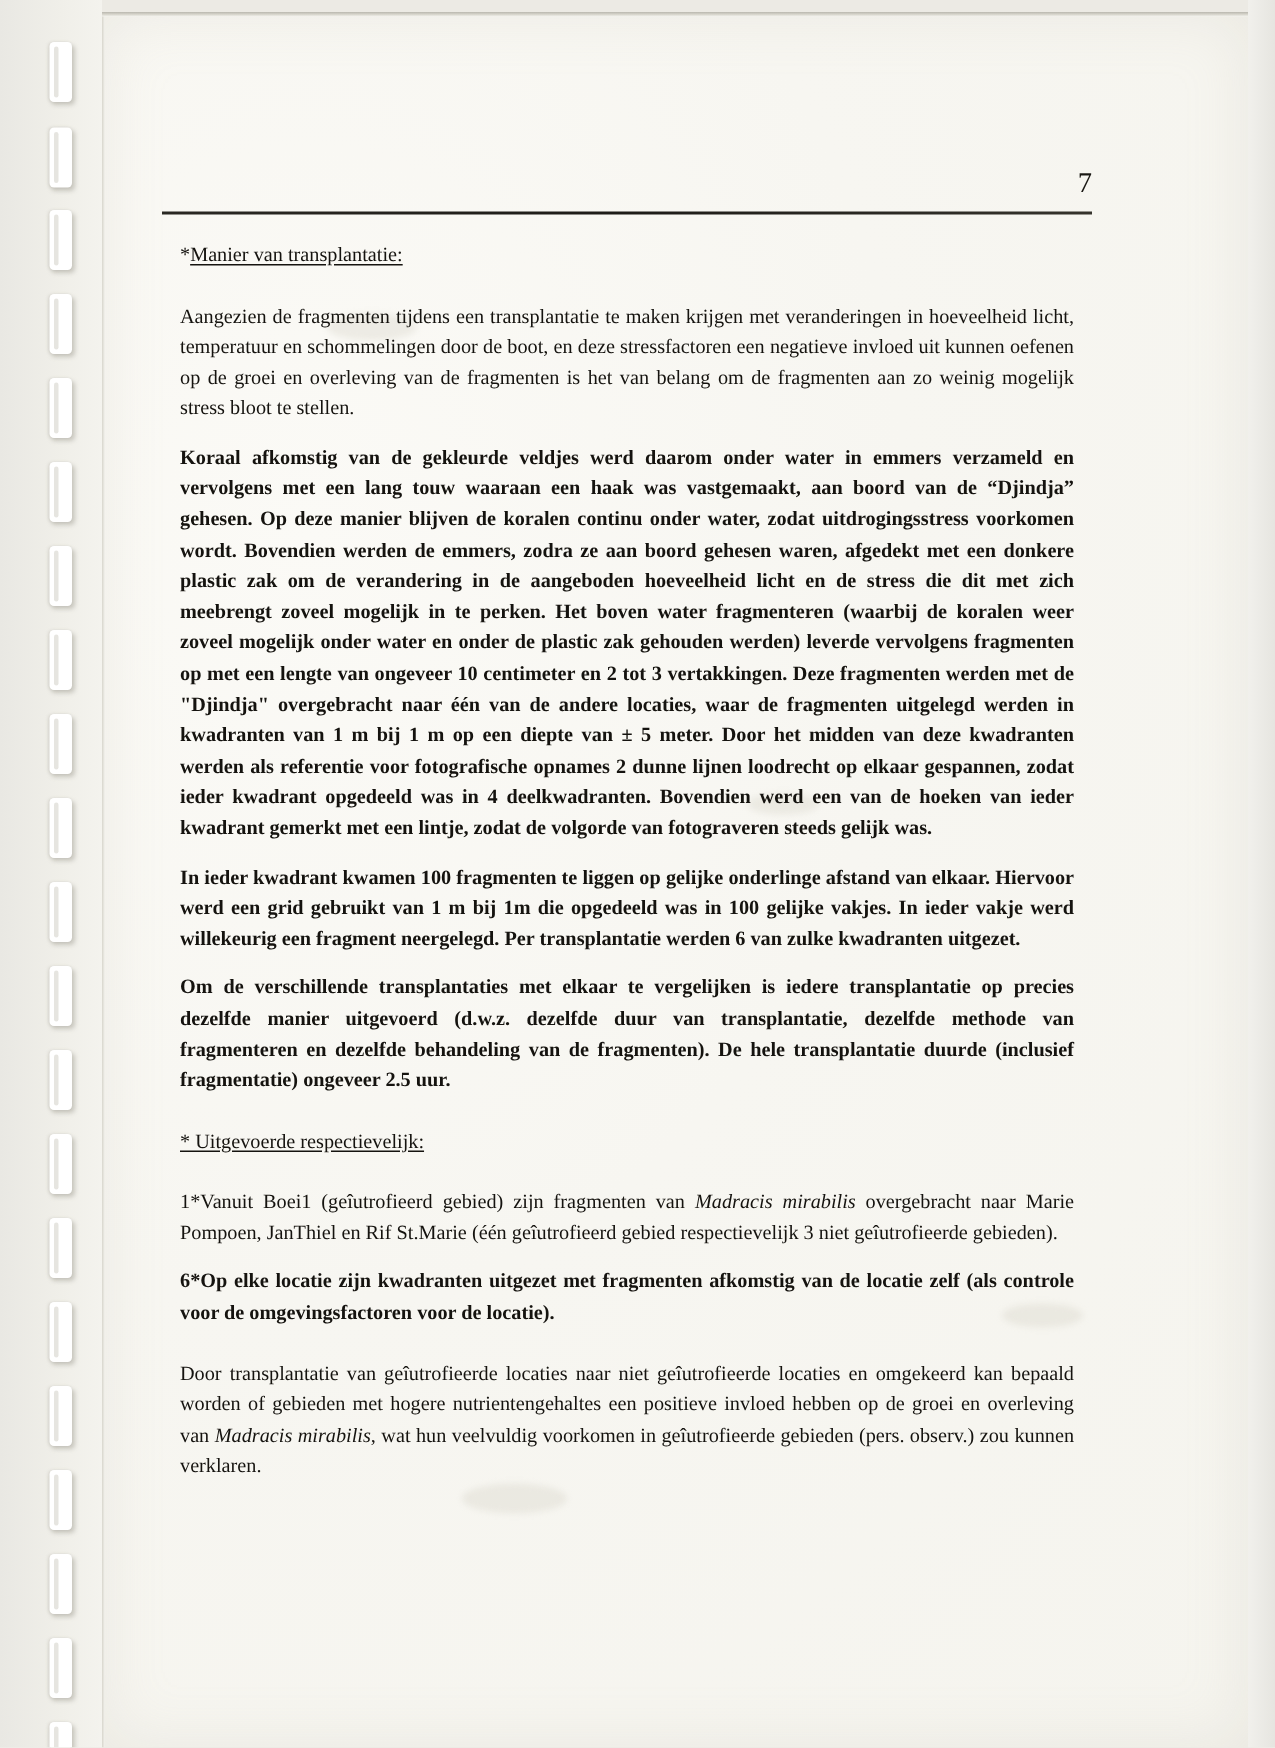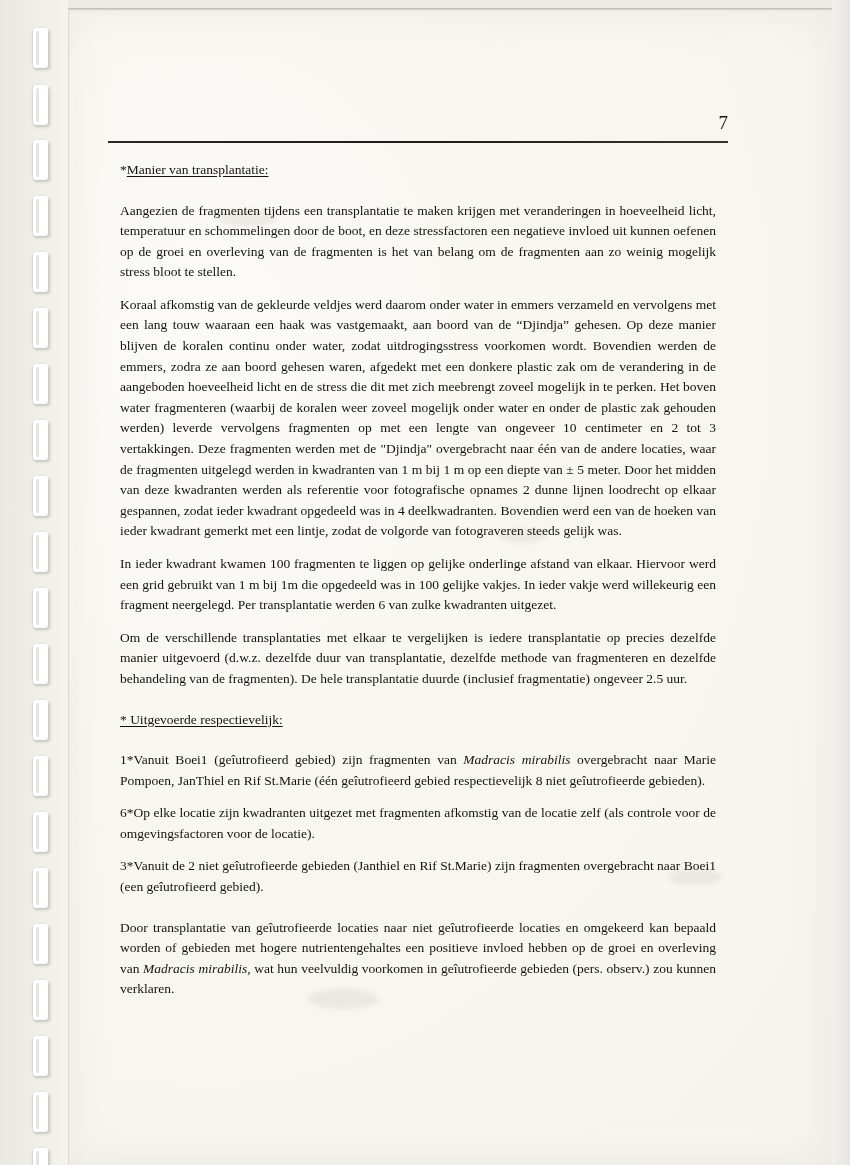--- a/index.html
+++ b/index.html
@@ -122,21 +122,21 @@
 
   p.body {
     font-size: 13.5px;
     line-height: 20.6px;
     text-align: justify;
     text-justify: inter-word;
     margin: 12px;
     hyphens: none;
   }
   p.gap-before { margin-top: 20px; }
-  p.tight { margin-top: 0; }
+  p.tight { margin-top: 0; font-weight: bold; }
 
   i.sp { font-style: italic; }
 
   
   .blot {
     position: absolute;
     border-radius: 50%;
     background: rgba(204,200,186,0.28);
     filter: blur(2px);
   }
@@ -192,23 +192,22 @@
     <p class="body gap-before">Aangezien de fragmenten tijdens een transplantatie te maken krijgen met veranderingen in hoeveelheid licht, temperatuur en schommelingen door de boot, en deze stressfactoren een negatieve invloed uit kunnen oefenen op de groei en overleving van de fragmenten is het van belang om de fragmenten aan zo weinig mogelijk stress bloot te stellen.</p>
 
     <p class="body tight">Koraal afkomstig van de gekleurde veldjes werd daarom onder water in emmers verzameld en vervolgens met een lang touw waaraan een haak was vastgemaakt, aan boord van de “Djindja” gehesen. Op deze manier blijven de koralen continu onder water, zodat uitdrogingsstress voorkomen wordt. Bovendien werden de emmers, zodra ze aan boord gehesen waren, afgedekt met een donkere plastic zak om de verandering in de aangeboden hoeveelheid licht en de stress die dit met zich meebrengt zoveel mogelijk in te perken. Het boven water fragmenteren (waarbij de koralen weer zoveel mogelijk onder water en onder de plastic zak gehouden werden) leverde vervolgens fragmenten op met een lengte van ongeveer 10 centimeter en 2 tot 3 vertakkingen. Deze fragmenten werden met de "Djindja" overgebracht naar één van de andere locaties, waar de fragmenten uitgelegd werden in kwadranten van 1 m bij 1 m op een diepte van ± 5 meter. Door het midden van deze kwadranten werden als referentie voor fotografische opnames 2 dunne lijnen loodrecht op elkaar gespannen, zodat ieder kwadrant opgedeeld was in 4 deelkwadranten. Bovendien werd een van de hoeken van ieder kwadrant gemerkt met een lintje, zodat de volgorde van fotograveren steeds gelijk was.</p>
 
     <p class="body tight">In ieder kwadrant kwamen 100 fragmenten te liggen op gelijke onderlinge afstand van elkaar. Hiervoor werd een grid gebruikt van 1 m bij 1m  die opgedeeld was in 100 gelijke vakjes. In ieder vakje werd willekeurig een fragment neergelegd. Per transplantatie werden 6 van zulke kwadranten uitgezet.</p>
 
     <p class="body tight">Om de verschillende transplantaties met elkaar te vergelijken is iedere transplantatie op precies dezelfde manier uitgevoerd (d.w.z. dezelfde duur van transplantatie, dezelfde methode van fragmenteren en dezelfde behandeling van de fragmenten). De hele transplantatie duurde (inclusief fragmentatie) ongeveer 2.5 uur.</p>
 
     <div class="h-sec" style="margin-top:20px;"><span class="ul">* Uitgevoerde respectievelijk:</span></div>
 
-    <p class="body gap-before"><span>1*Vanuit Boei1 (geîutrofieerd gebied) zijn fragmenten van </span><i class="sp">Madracis mirabilis</i><span> overgebracht naar Marie Pompoen, JanThiel en Rif St.Marie (één geîutrofieerd gebied respectievelijk 8 niet geîutrofieerde gebieden).</span></p>
+    <p class="body gap-before"><span>1*Vanuit Boei1 (geîutrofieerd gebied) zijn fragmenten van </span><i class="sp">Madracis mirabilis</i><span> overgebracht naar Marie Pompoen, JanThiel en Rif St.Marie (één geîutrofieerd gebied respectievelijk 3 niet geîutrofieerde gebieden).</span></p>
 
     <p class="body tight">6*Op elke locatie zijn kwadranten uitgezet met fragmenten afkomstig van de locatie zelf (als controle voor de omgevingsfactoren voor de locatie).</p>
 
-    <p class="body tight">3*Vanuit de 2 niet geîutrofieerde gebieden (Janthiel en Rif St.Marie) zijn fragmenten overgebracht naar Boei1 (een geîutrofieerd gebied).</p>
 
 
     <p class="body gap-before"><span>Door transplantatie van geîutrofieerde locaties naar niet geîutrofieerde locaties en omgekeerd kan bepaald worden of gebieden met hogere nutrientengehaltes een positieve invloed hebben op de groei en overleving van </span><i class="sp">Madracis mirabilis</i><span>, wat hun veelvuldig voorkomen in geîutrofieerde gebieden (pers. observ.) zou kunnen verklaren.</span></p>
 
   </div>
 </div>
 
 </body></html>

